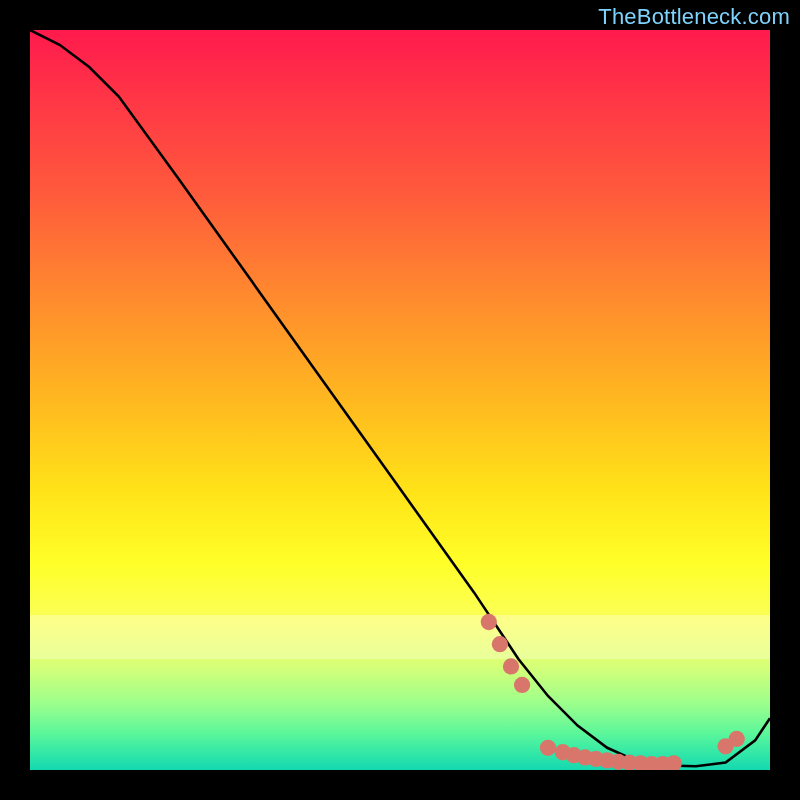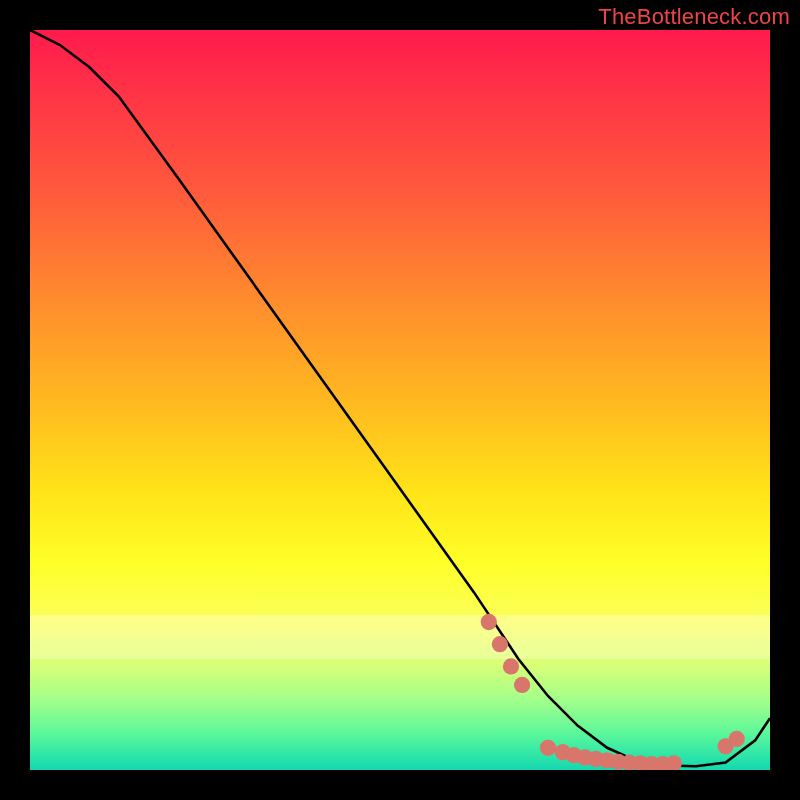--- a/index.html
+++ b/index.html
@@ -14,21 +14,21 @@
   .frame {
     position: relative;
     width: 800px;
     height: 800px;
     background: #000;
   }
   .attribution {
     position: absolute;
     top: 4px;
     right: 10px;
-    color: #ef4444;
+    color: #7dd3fc;
     font-size: 22px;
     font-weight: 400;
     letter-spacing: 0.2px;
   }
   .plot {
     position: absolute;
     left: 30px;
     top: 30px;
     width: 740px;
     height: 740px;

